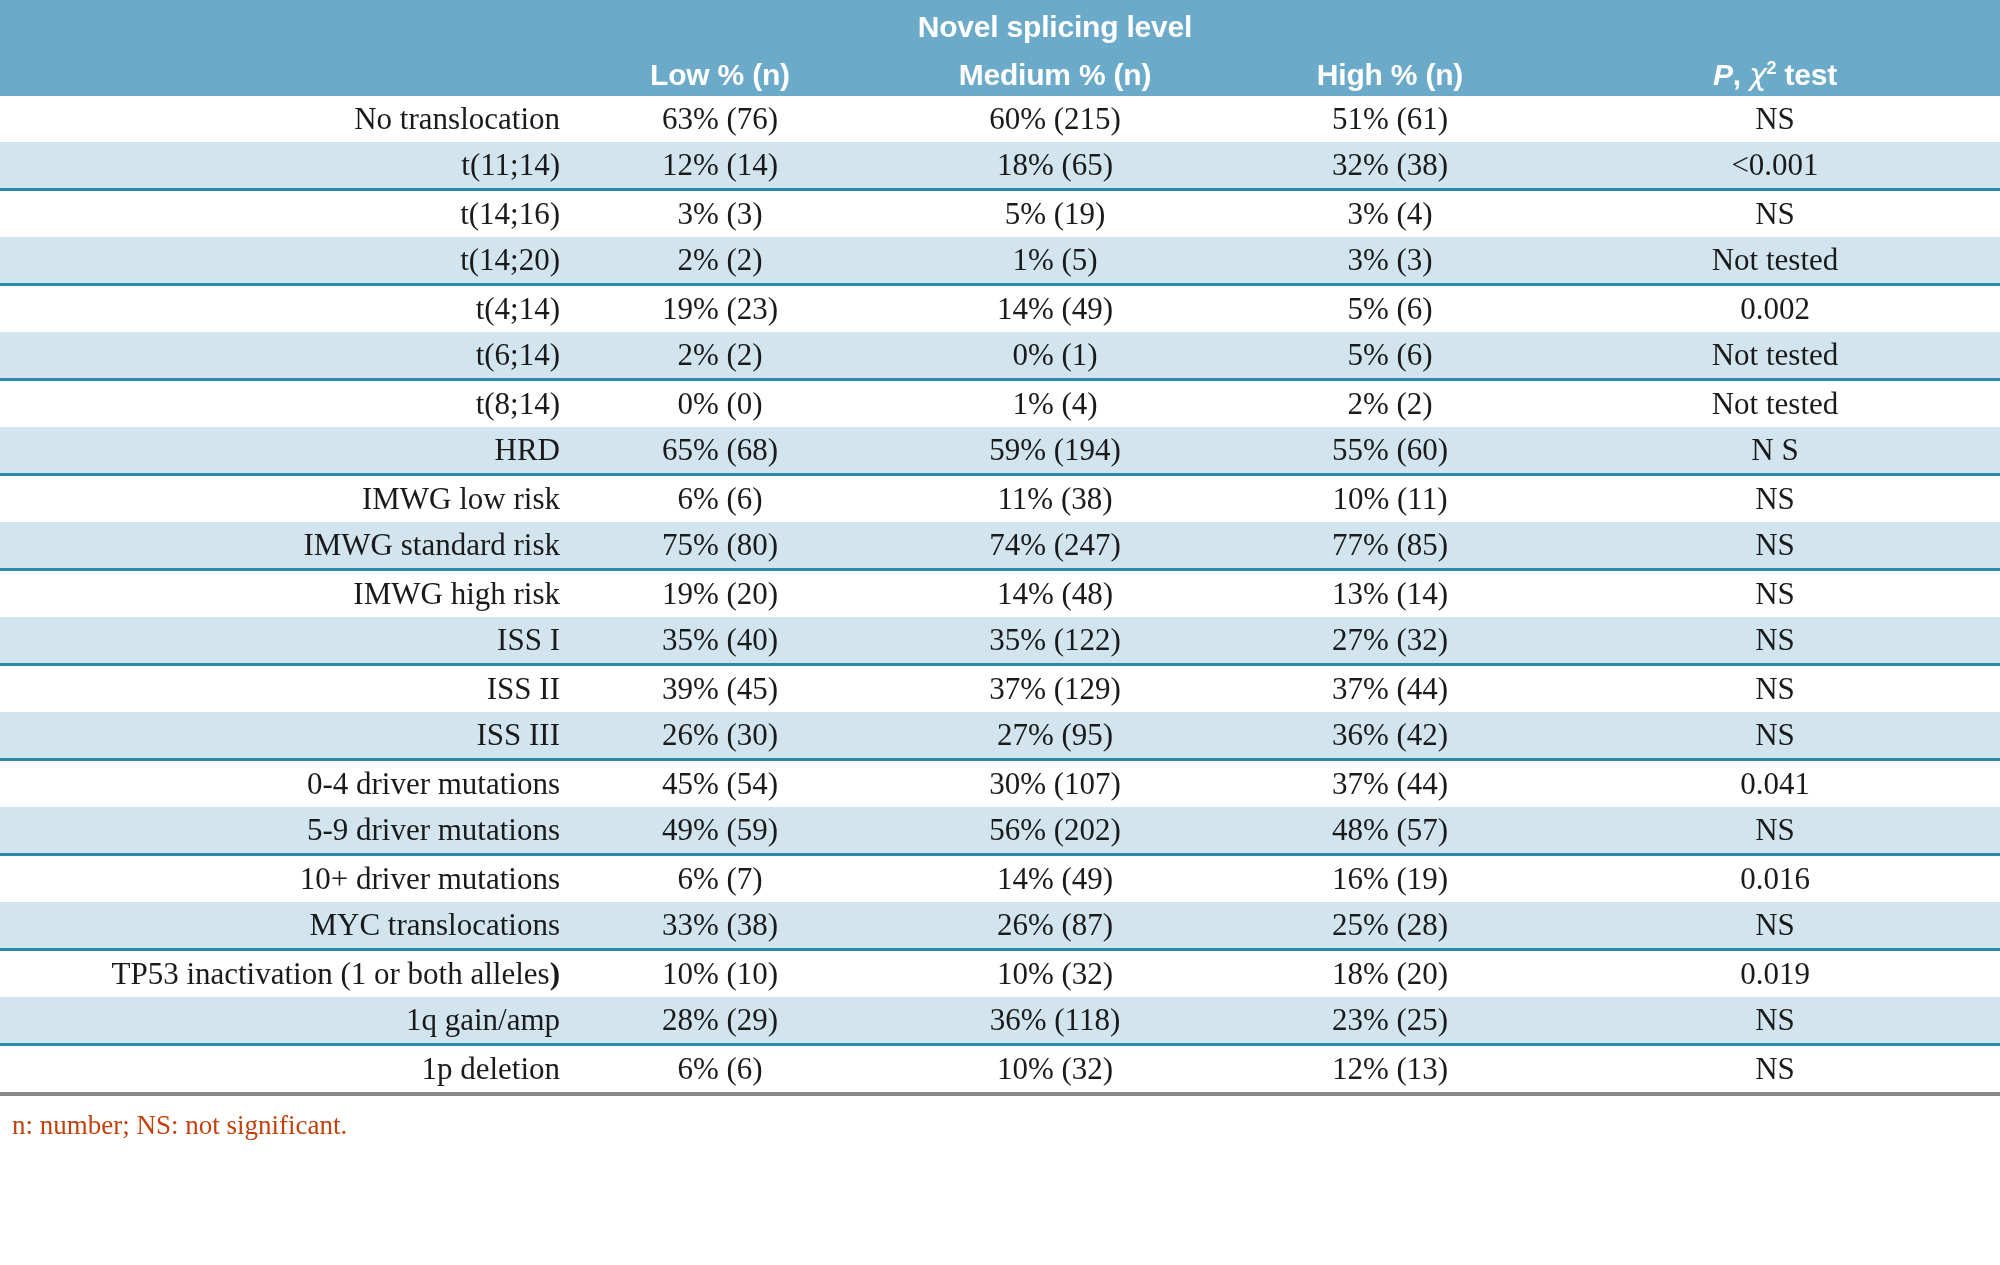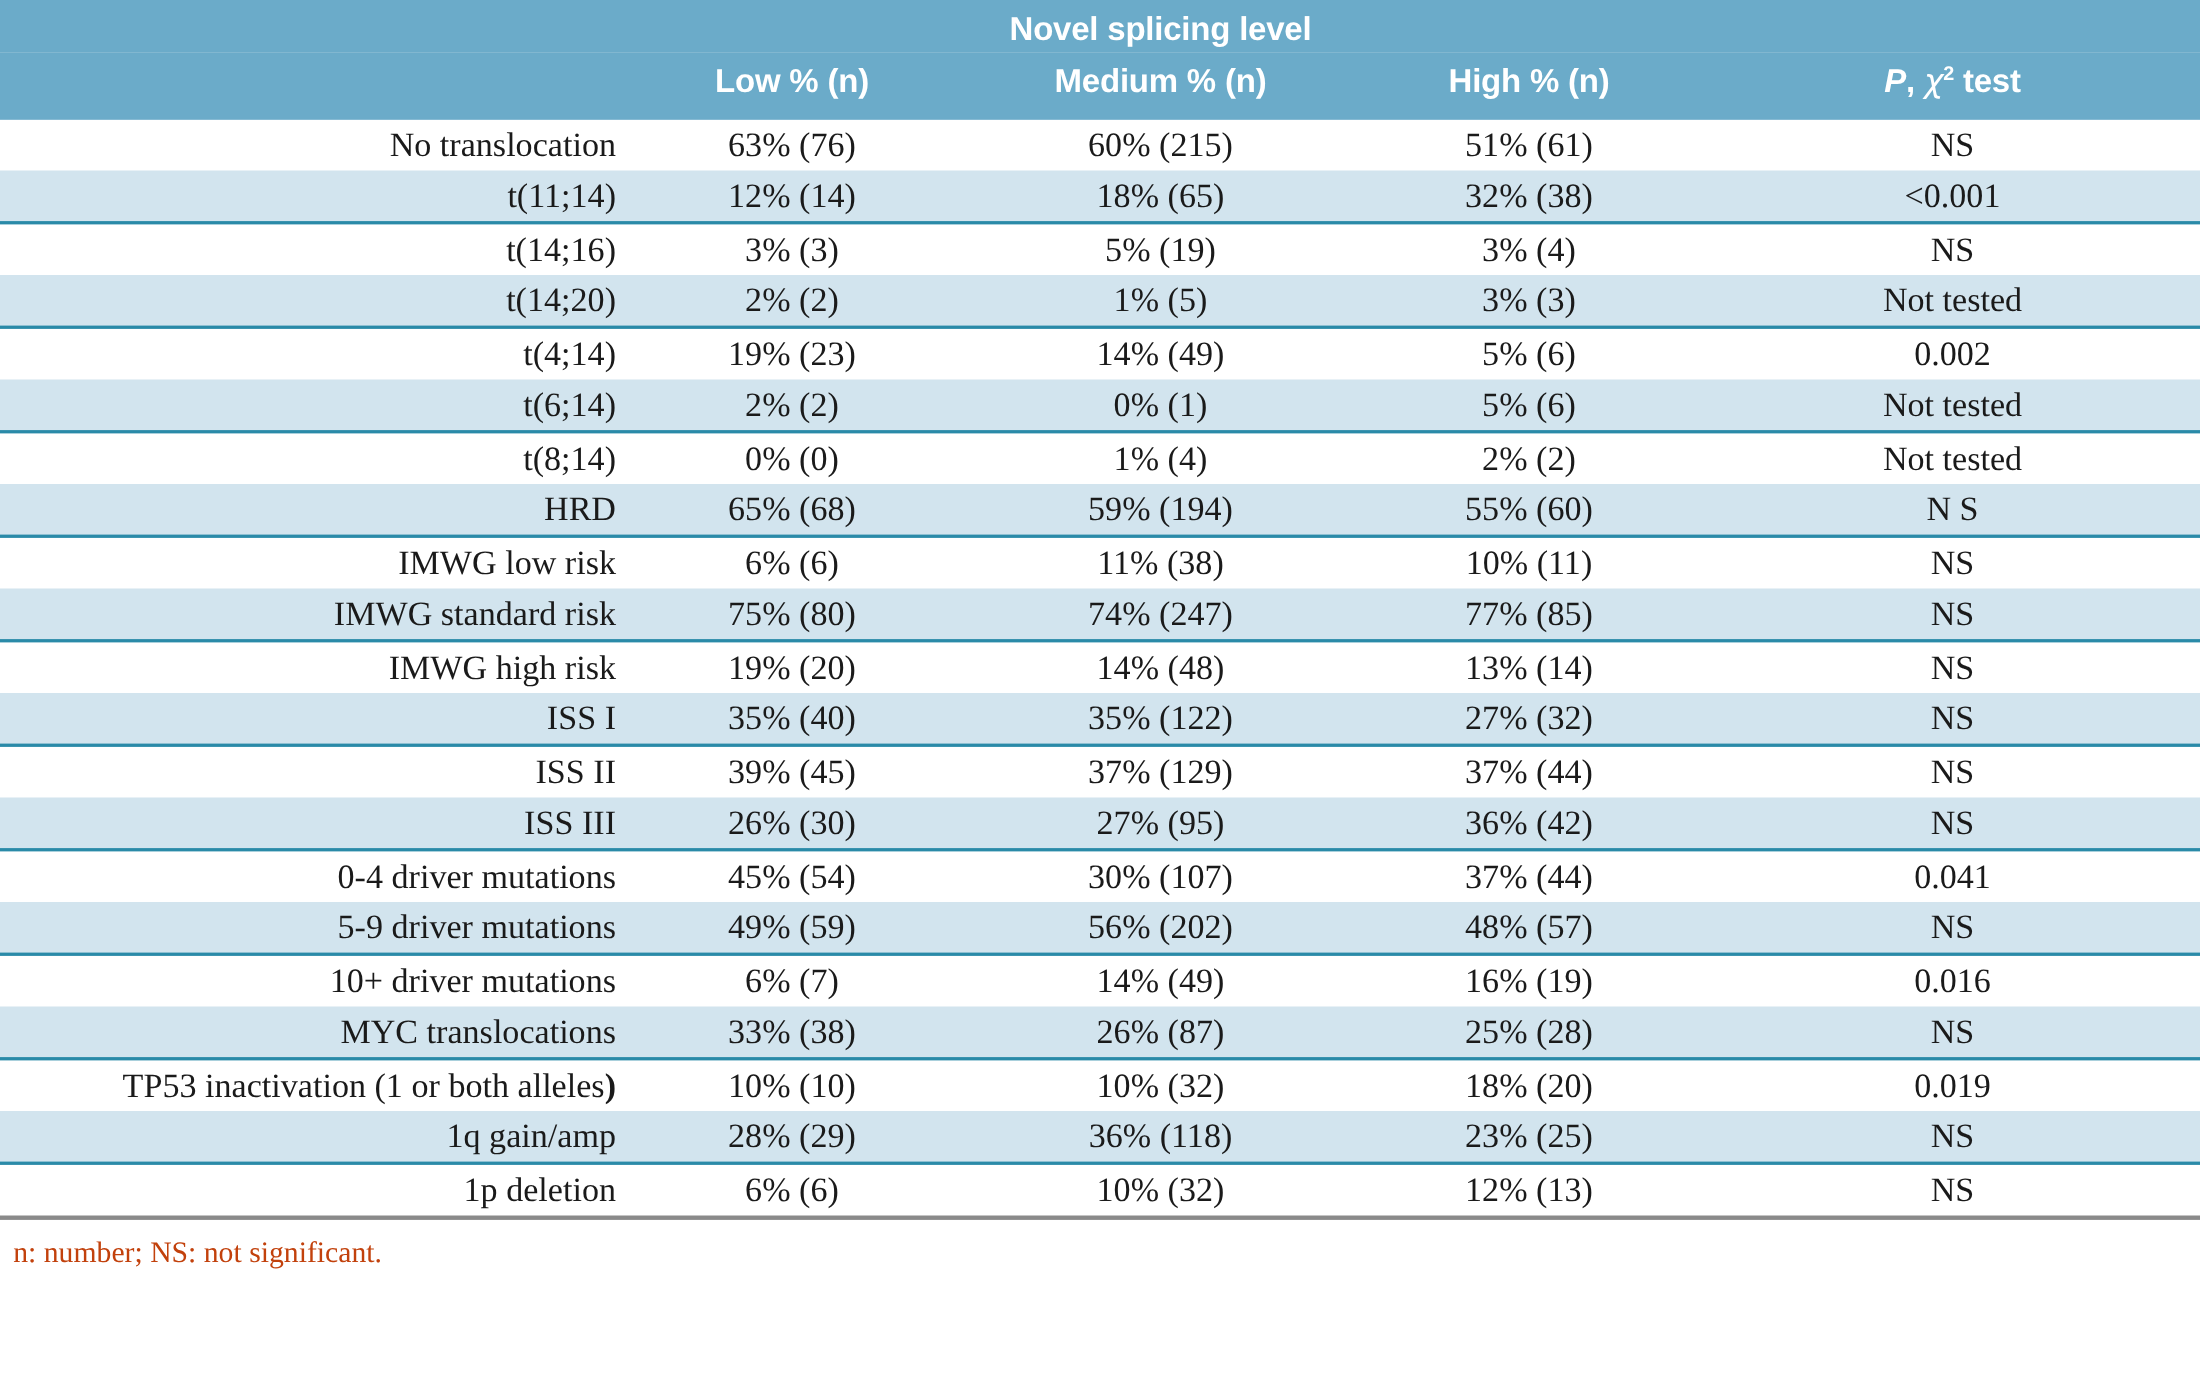--- a/index.html
+++ b/index.html
@@ -52,21 +52,21 @@
     vertical-align: bottom;
     padding-bottom: 4px;
     letter-spacing: -0.2px;
   }
   thead tr.group-row th.spacer { height: 44px; }
 
   thead tr.col-row th {
     font-size: 30px;
     height: 44px;
     vertical-align: bottom;
-    padding-bottom: 17px;
+    padding-bottom: 4px;
     text-align: center;
     letter-spacing: -0.2px;
   }
   thead tr.col-row th.label-col { text-align: left; padding-left: 12px; }
 
   th .chi-wrap {
     white-space: nowrap;
   }
   th .p-italic {
     font-style: italic;

